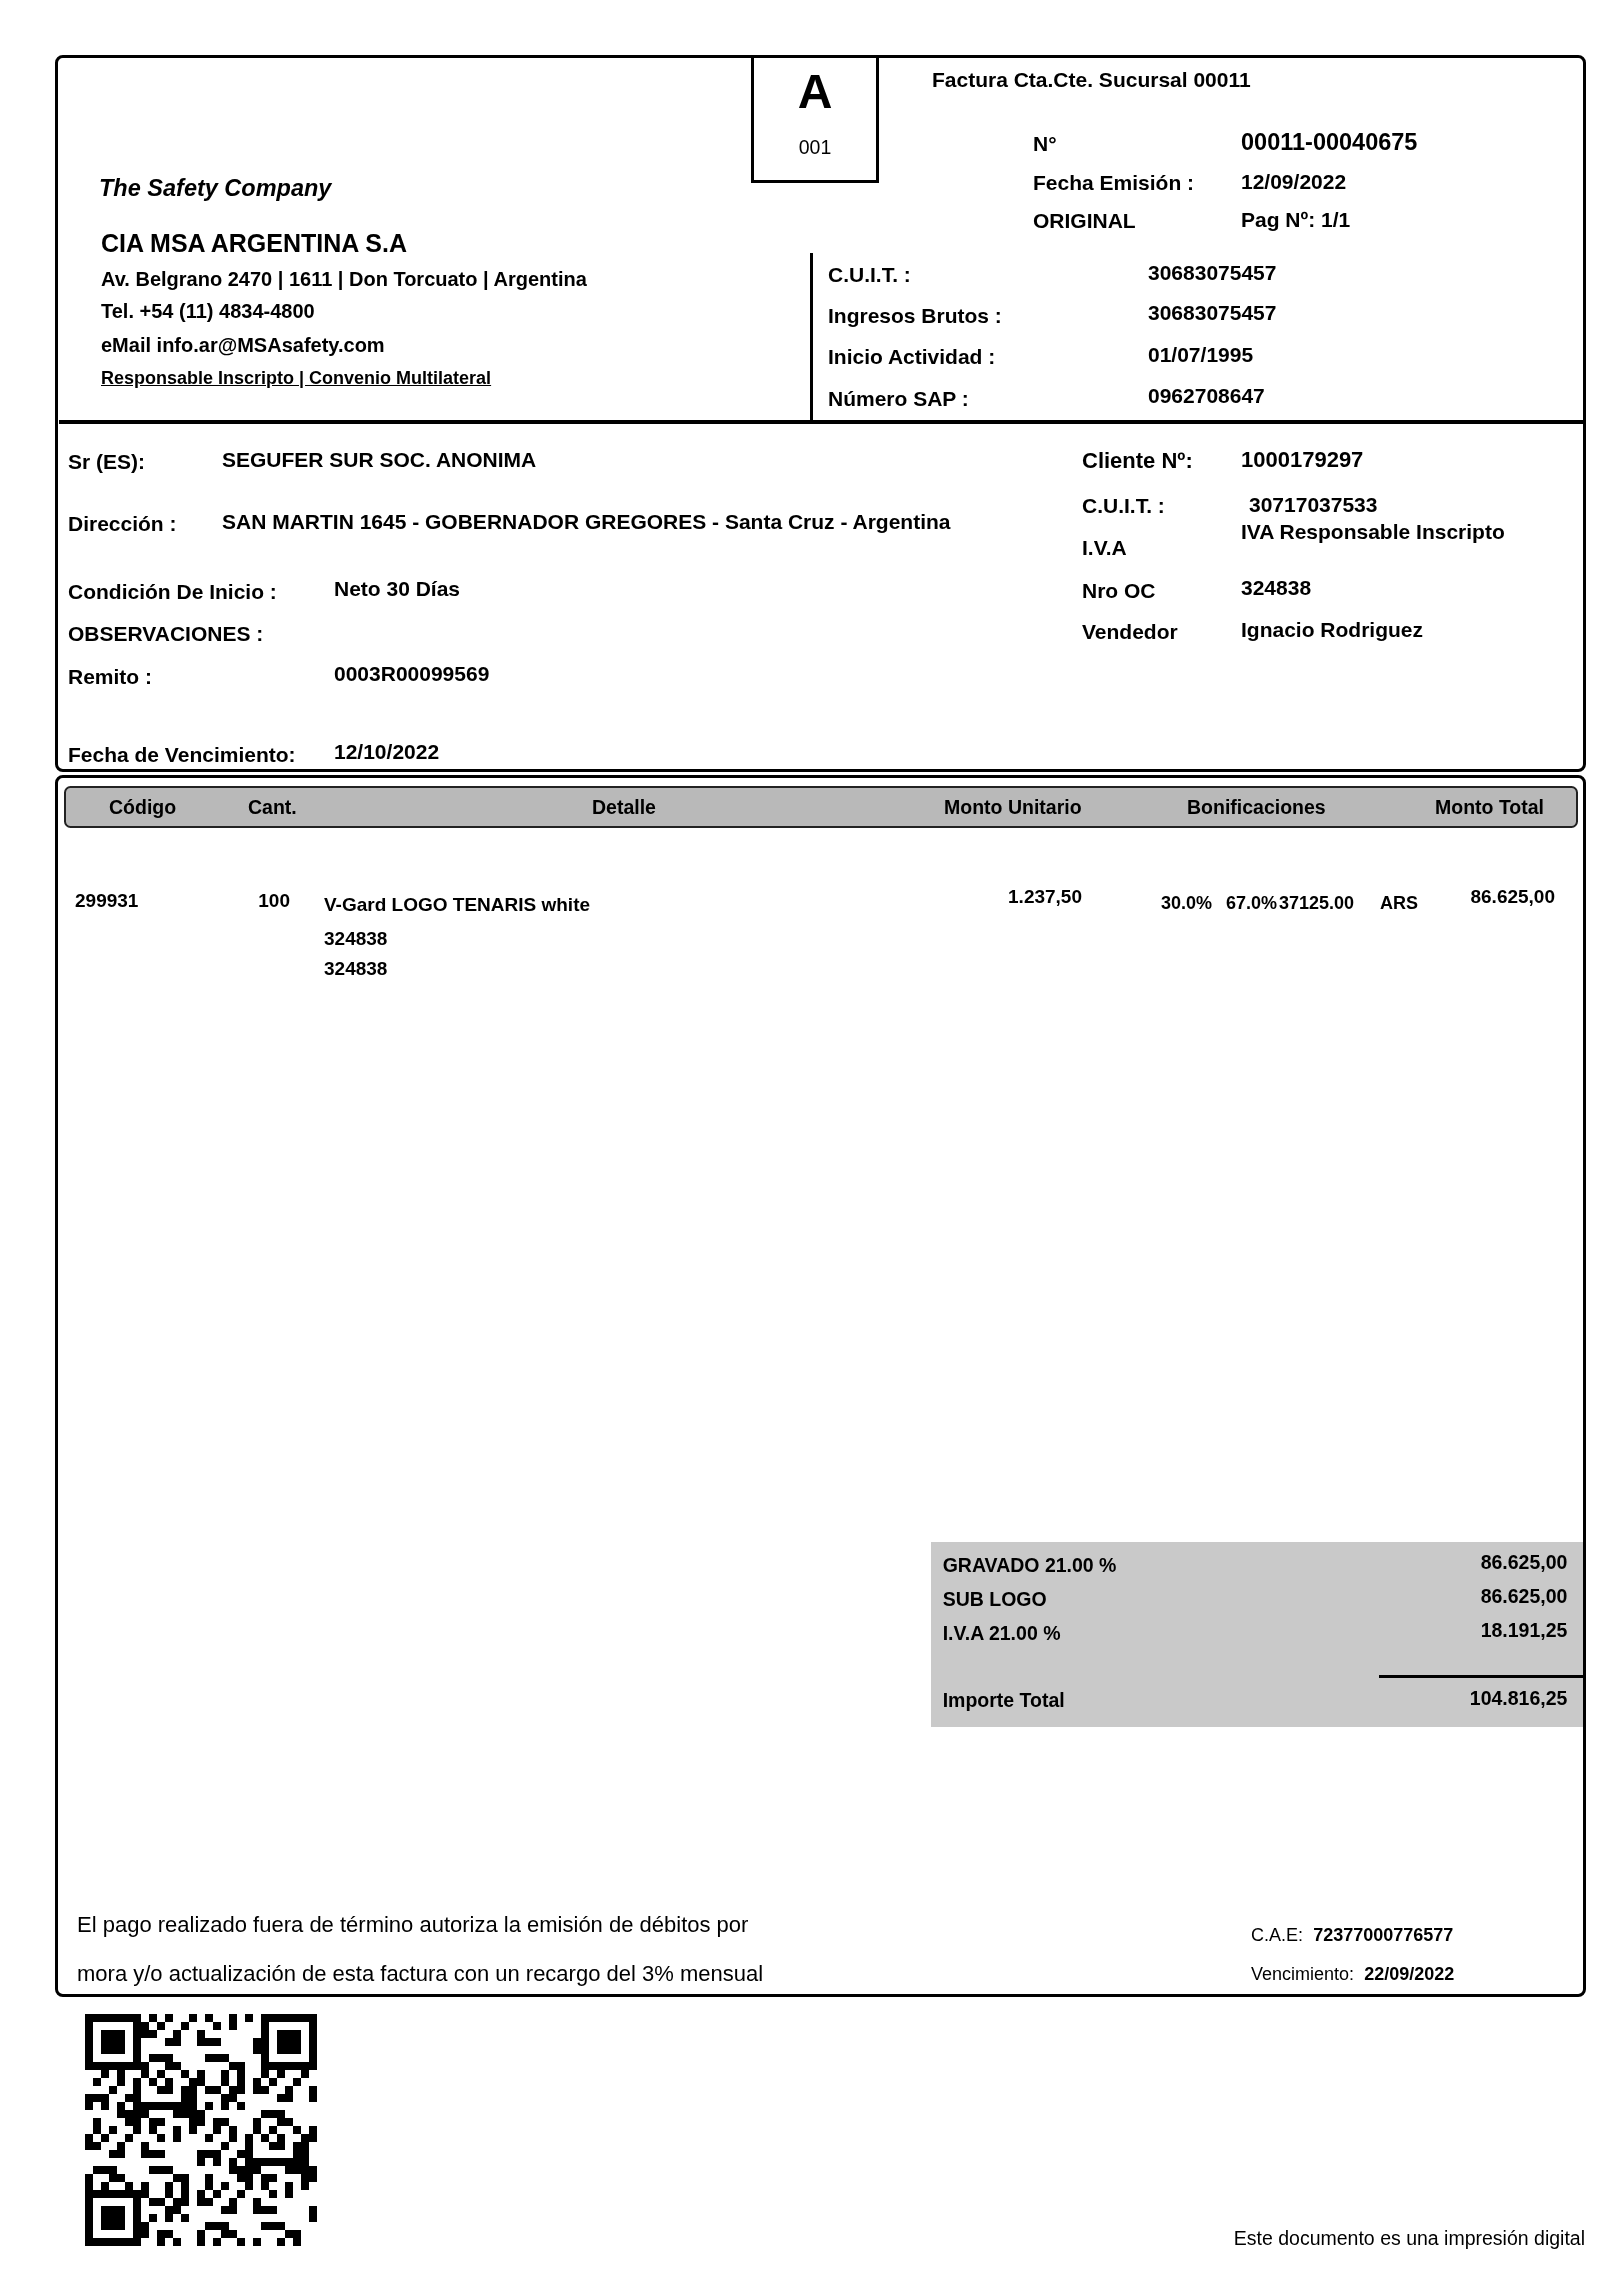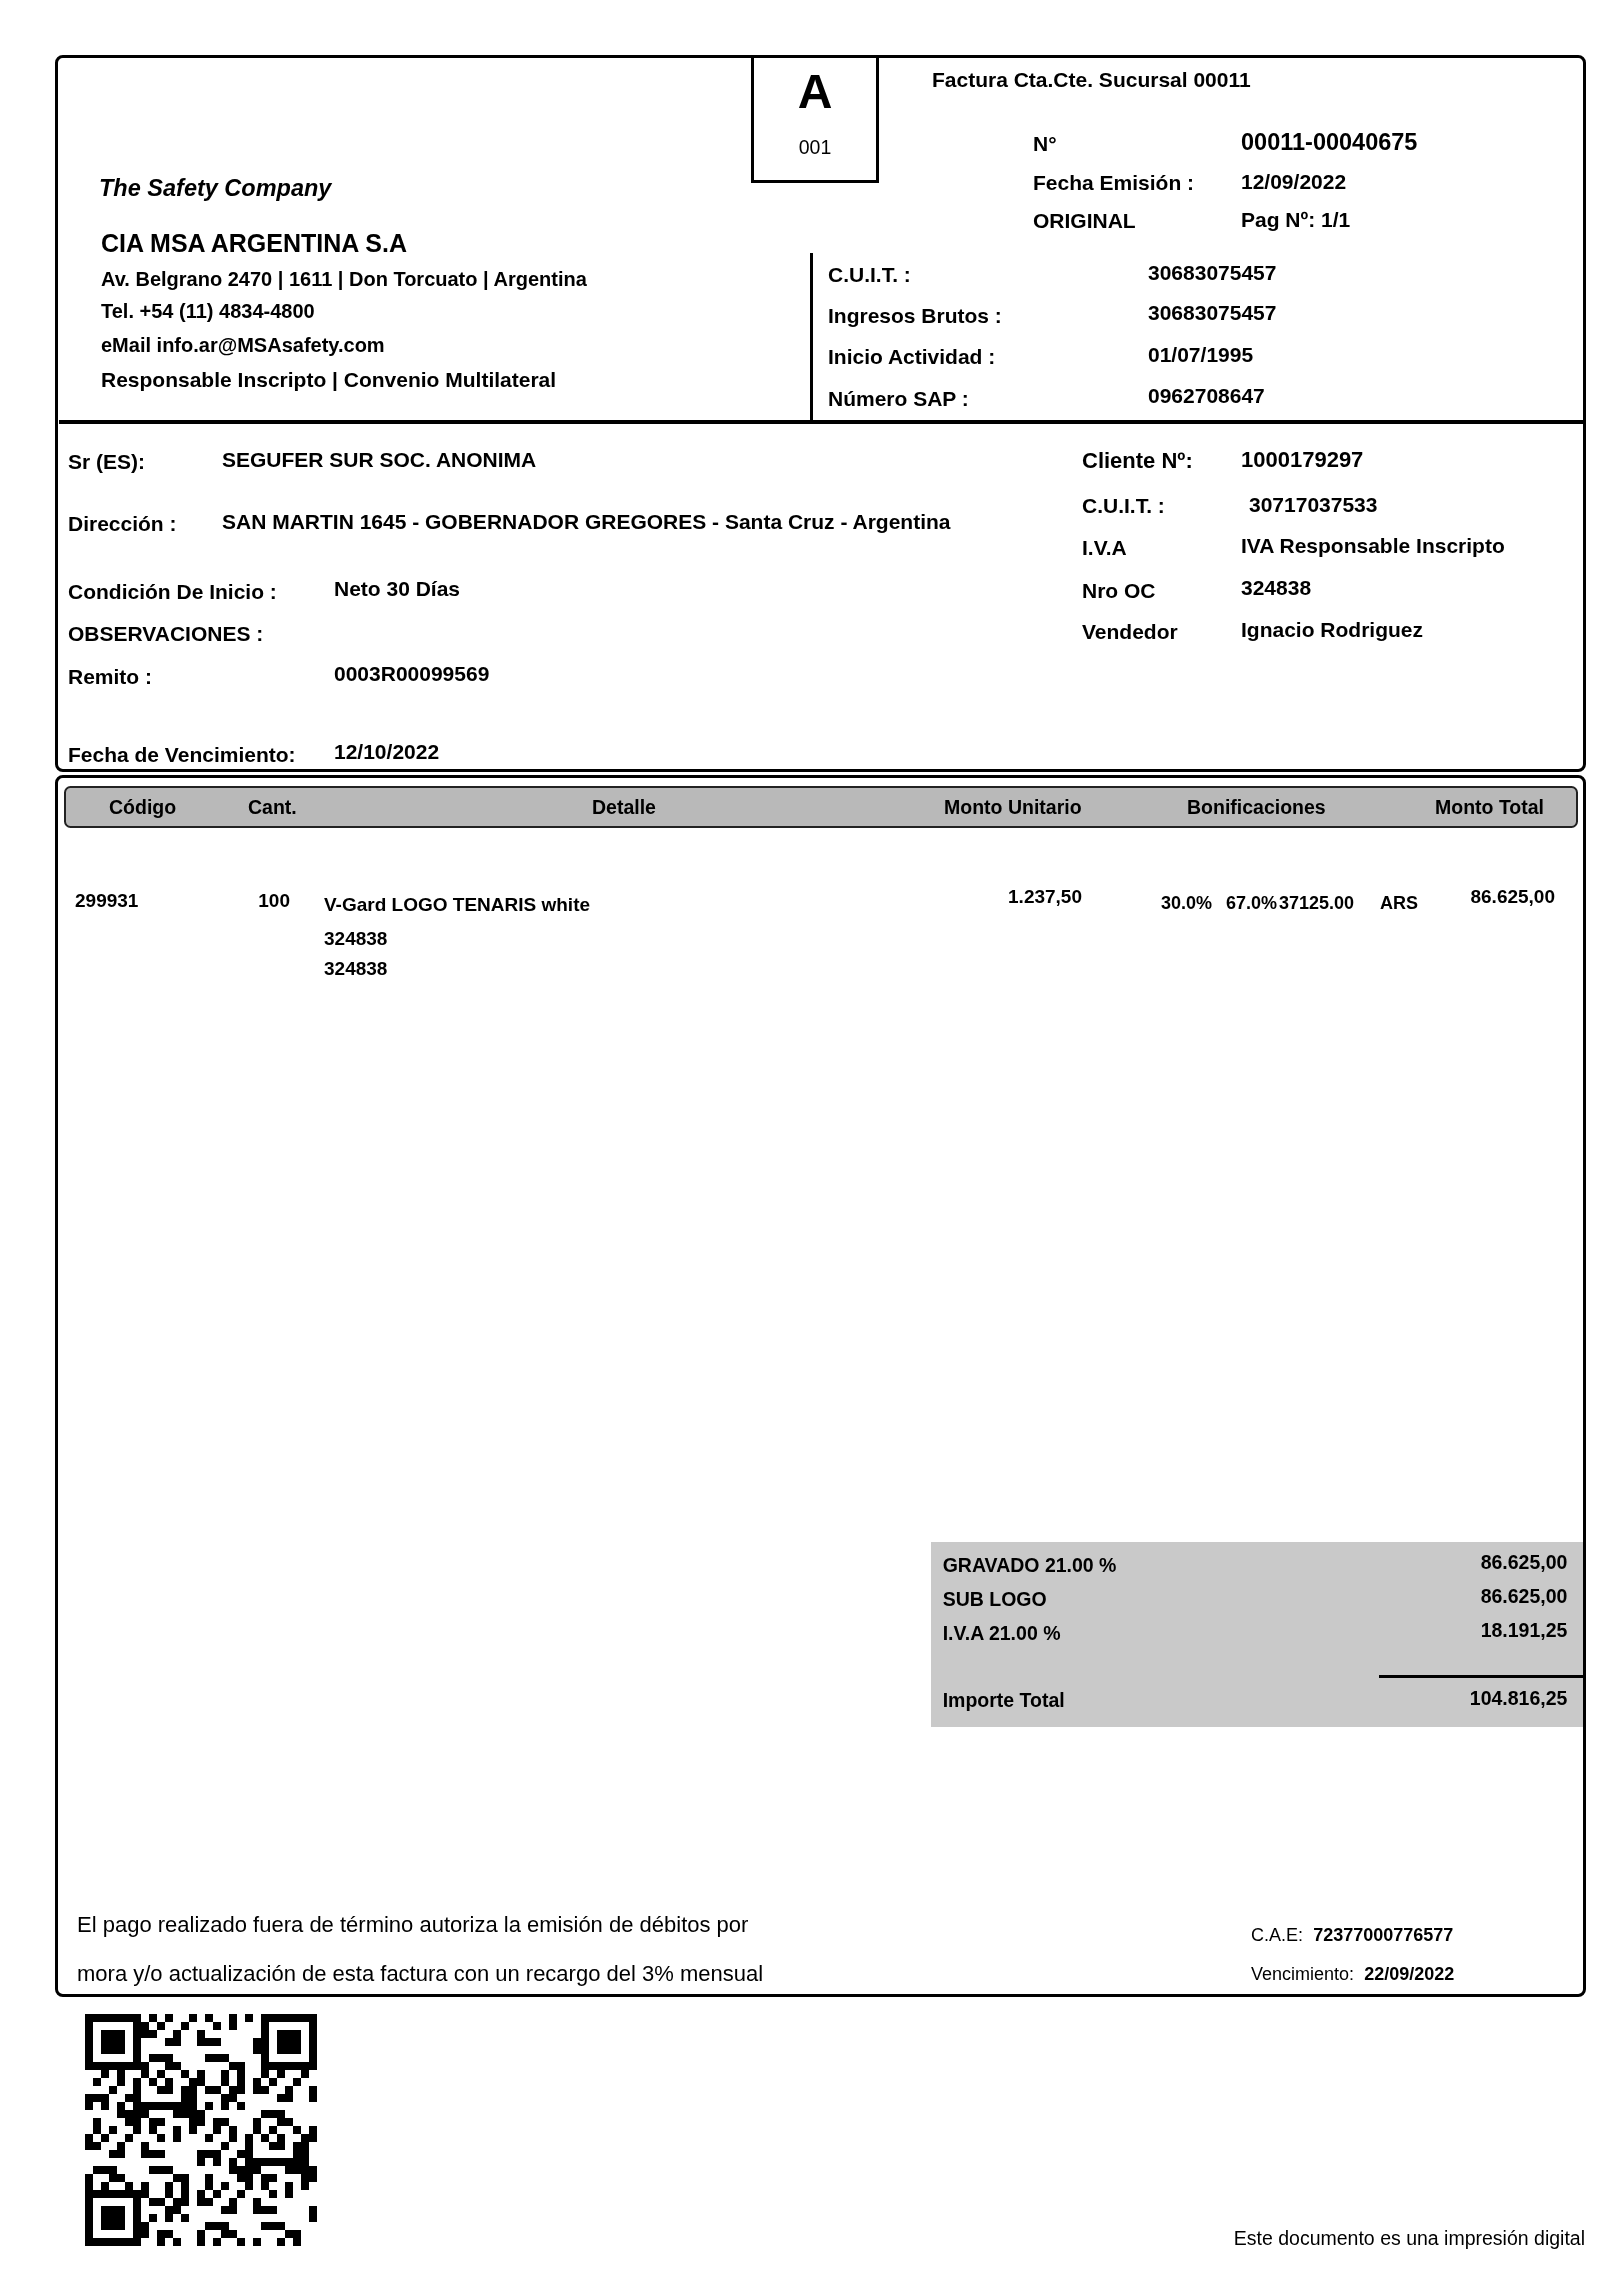--- a/index.html
+++ b/index.html
@@ -48,21 +48,21 @@
   <div class="t" style="left:1241px;top:129px;font-size:23.5px;">00011-00040675</div>
   <div class="t" style="left:1033px;top:171px;font-size:21px;">Fecha Emisión :</div>
   <div class="t" style="left:1241px;top:170px;font-size:21px;">12/09/2022</div>
   <div class="t" style="left:1033px;top:209px;font-size:21px;">ORIGINAL</div>
   <div class="t" style="left:1241px;top:208px;font-size:21px;">Pag Nº: 1/1</div>
 
   <div class="t" style="left:101px;top:229px;font-size:25px;">CIA MSA ARGENTINA S.A</div>
   <div class="t" style="left:101px;top:268px;font-size:20px;">Av. Belgrano 2470 | 1611 | Don Torcuato | Argentina</div>
   <div class="t" style="left:101px;top:300px;font-size:20px;">Tel. +54 (11) 4834-4800</div>
   <div class="t" style="left:101px;top:334px;font-size:20px;">eMail info.ar@MSAsafety.com</div>
-  <div class="t" style="left:101px;top:368px;font-size:21px;">Responsable Inscripto | Convenio Multilateral</div>
+  <div class="t" style="left:101px;top:368px;font-size:18px;text-decoration:underline;">Responsable Inscripto | Convenio Multilateral</div>
 
   <div class="t" style="left:828px;top:263px;font-size:21px;">C.U.I.T. :</div>
   <div class="t" style="left:1148px;top:261px;font-size:21px;">30683075457</div>
   <div class="t" style="left:828px;top:304px;font-size:21px;">Ingresos Brutos :</div>
   <div class="t" style="left:1148px;top:301px;font-size:21px;">30683075457</div>
   <div class="t" style="left:828px;top:345px;font-size:21px;">Inicio Actividad :</div>
   <div class="t" style="left:1148px;top:343px;font-size:21px;">01/07/1995</div>
   <div class="t" style="left:828px;top:387px;font-size:21px;">Número SAP :</div>
   <div class="t" style="left:1148px;top:384px;font-size:21px;">0962708647</div>
 
@@ -76,21 +76,21 @@
   <div class="t" style="left:68px;top:665px;font-size:21px;">Remito :</div>
   <div class="t" style="left:334px;top:662px;font-size:21px;">0003R00099569</div>
   <div class="t" style="left:68px;top:743px;font-size:21px;">Fecha de Vencimiento:</div>
   <div class="t" style="left:334px;top:740px;font-size:21px;">12/10/2022</div>
 
   <div class="t" style="left:1082px;top:448px;font-size:22px;">Cliente Nº:</div>
   <div class="t" style="left:1241px;top:447px;font-size:22px;">1000179297</div>
   <div class="t" style="left:1082px;top:494px;font-size:21px;">C.U.I.T. :</div>
   <div class="t" style="left:1249px;top:493px;font-size:21px;">30717037533</div>
   <div class="t" style="left:1082px;top:536px;font-size:21px;">I.V.A</div>
-  <div class="t" style="left:1241px;top:534px;font-size:21px;">IVA Responsable Inscripto</div>
+  <div class="t" style="left:1241px;top:520px;font-size:21px;">IVA Responsable Inscripto</div>
   <div class="t" style="left:1082px;top:579px;font-size:21px;">Nro OC</div>
   <div class="t" style="left:1241px;top:576px;font-size:21px;">324838</div>
   <div class="t" style="left:1082px;top:620px;font-size:21px;">Vendedor</div>
   <div class="t" style="left:1241px;top:618px;font-size:21px;">Ignacio Rodriguez</div>
 
   <div class="thead" style="left:64px;top:786px;width:1514px;height:42px;"></div>
   <div class="t" style="left:109px;top:796px;font-size:19.5px;">Código</div>
   <div class="t" style="left:248px;top:796px;font-size:19.5px;">Cant.</div>
   <div class="t" style="left:592px;top:796px;font-size:19.5px;">Detalle</div>
   <div class="t" style="left:944px;top:796px;font-size:19.5px;">Monto Unitario</div>

